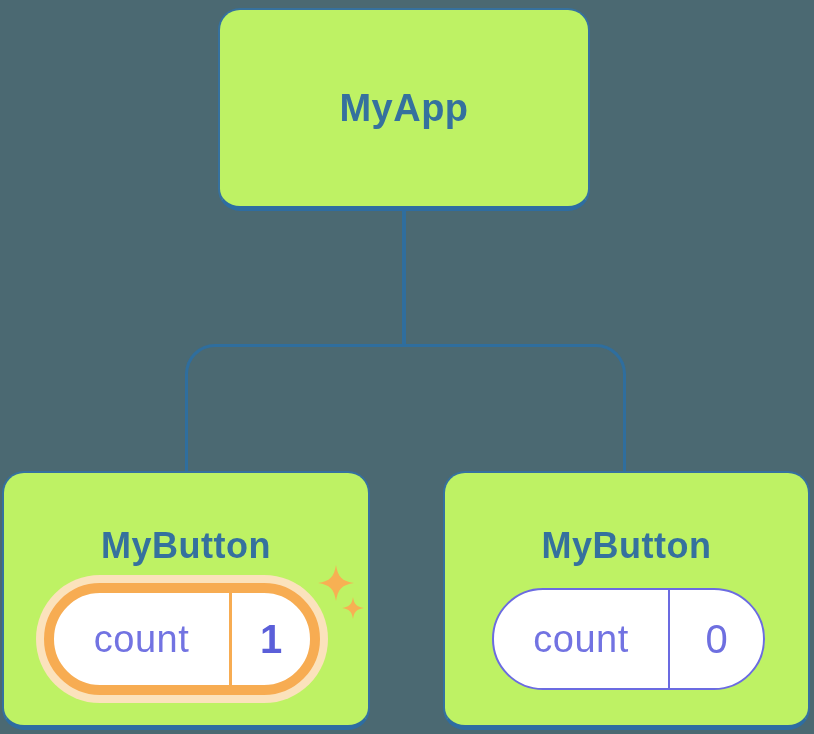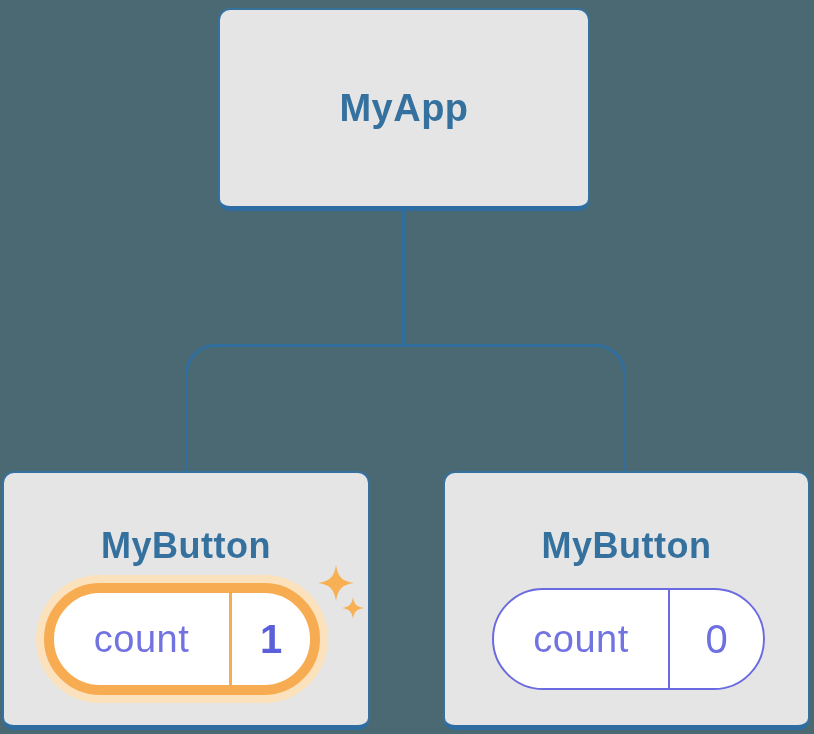--- a/index.html
+++ b/index.html
@@ -7,24 +7,24 @@
     width: 814px; height: 734px;
     background: #4B6972;
     font-family: "Liberation Sans", sans-serif;
     overflow: hidden;
   }
   .canvas { position: relative; width: 814px; height: 734px; }
 
   
   .node {
     position: absolute;
-    background: #e5e5e5;
+    background: #bef264;
     border: 2px solid #36719E;
     border-bottom: 5px solid #2E6DA1;
-    border-radius: 12px;
+    border-radius: 22px;
     box-sizing: border-box;
   }
   .app-node {
     left: 218px; top: 8px; width: 372px; height: 203px;
     display: flex; align-items: center; justify-content: center;
   }
   .app-node .node-label {
     color: #35719E; font-size: 38px; font-weight: 600; letter-spacing: .5px;
   }
   .button-node { top: 471px; width: 368px; height: 259px; }

